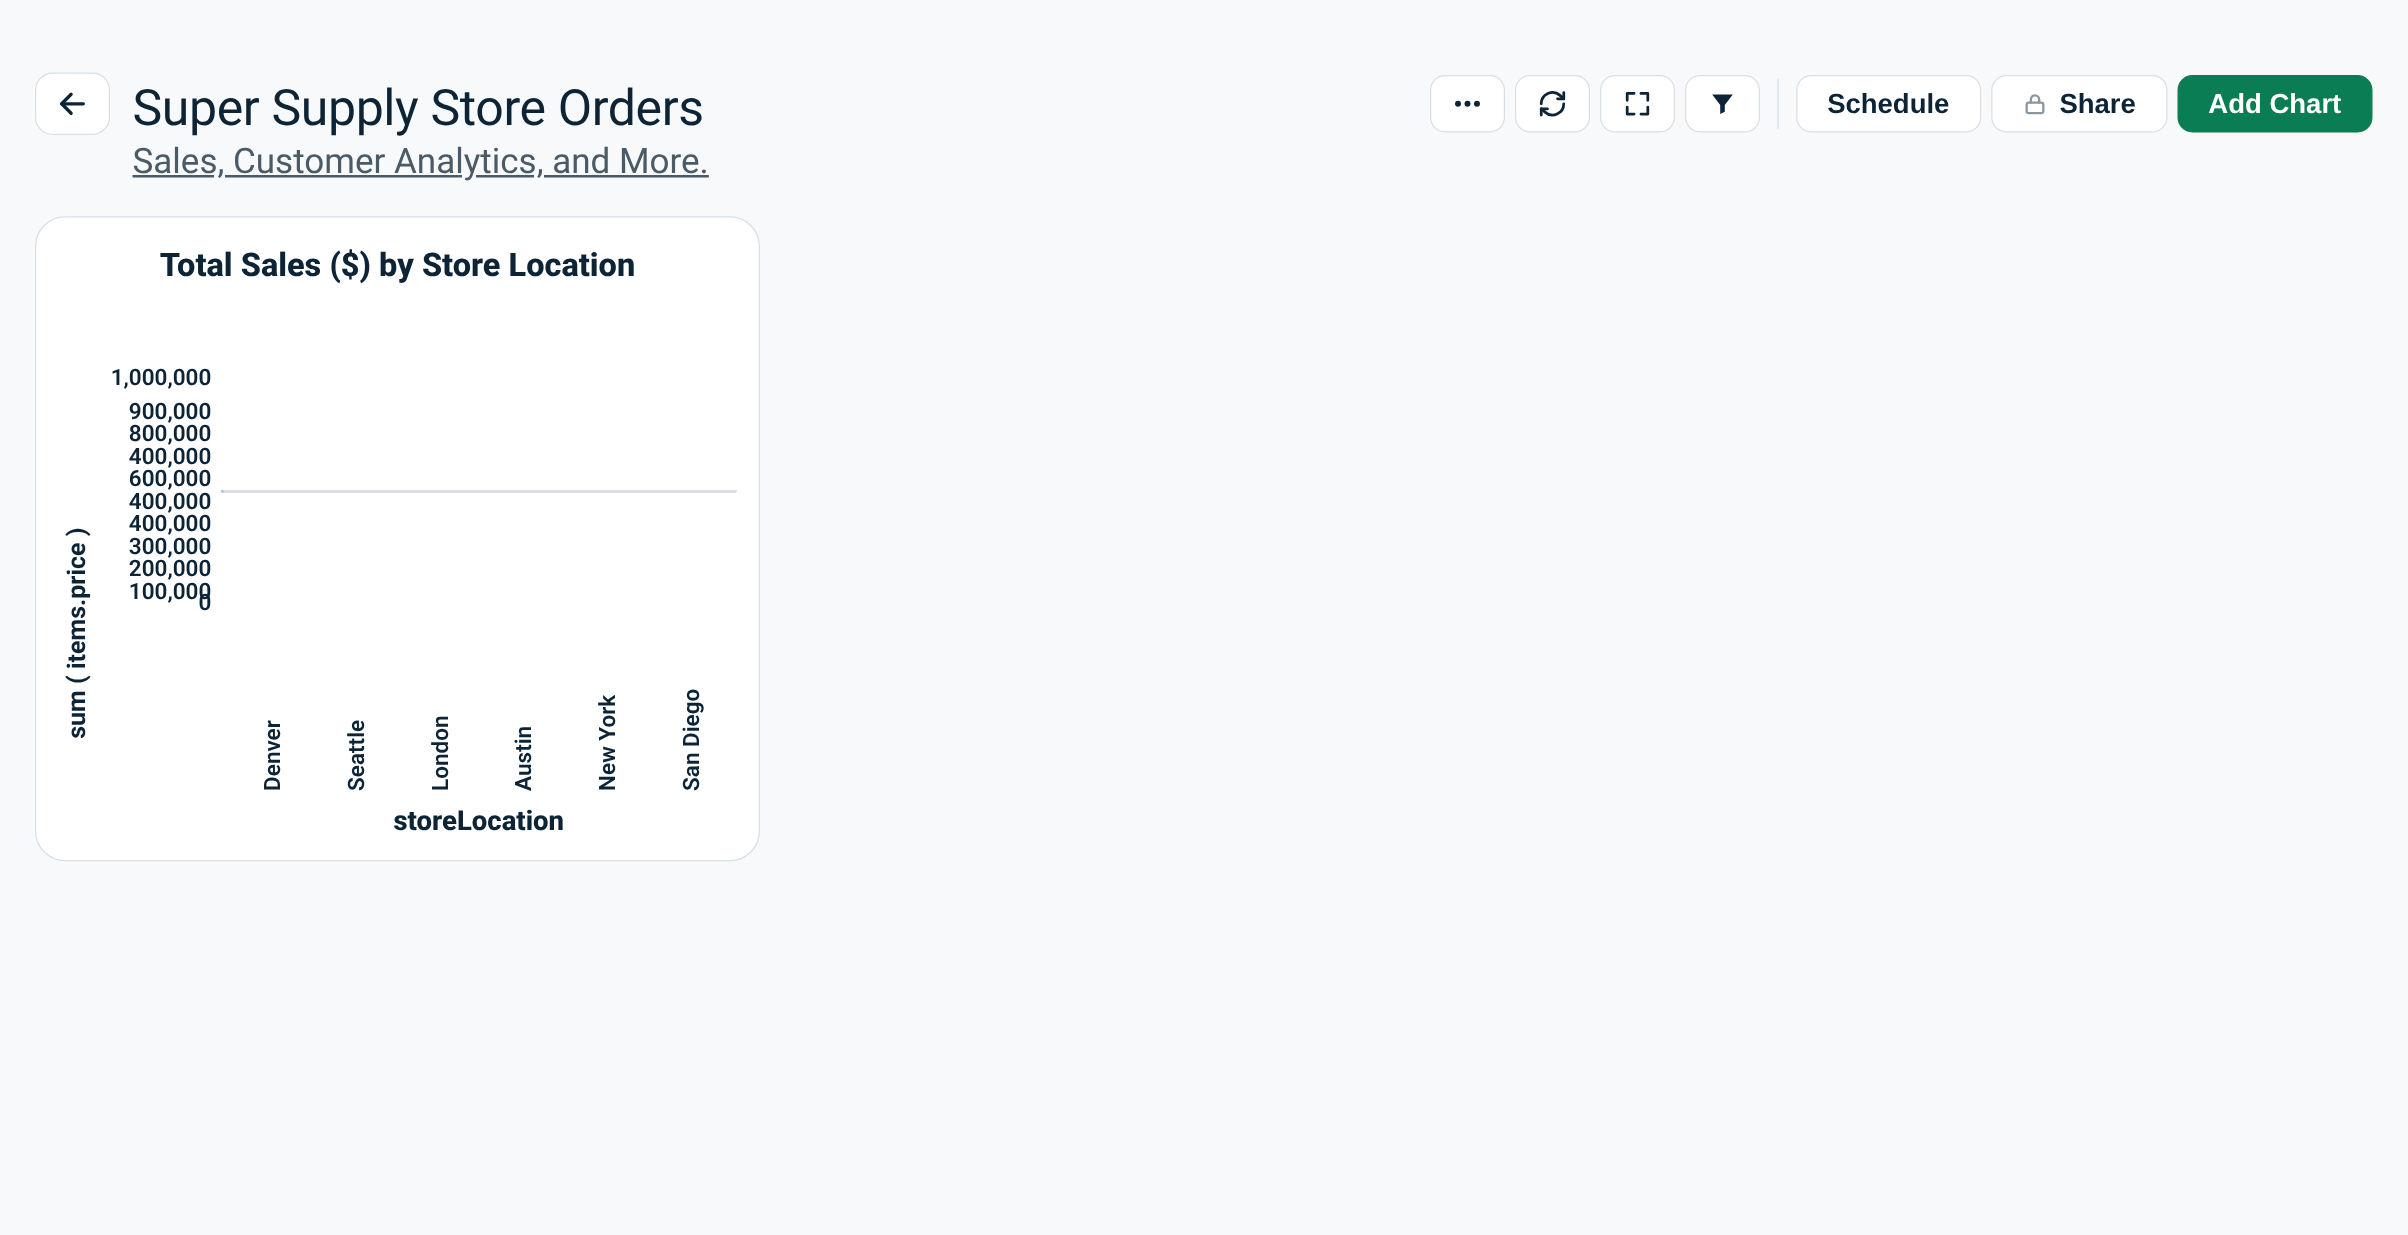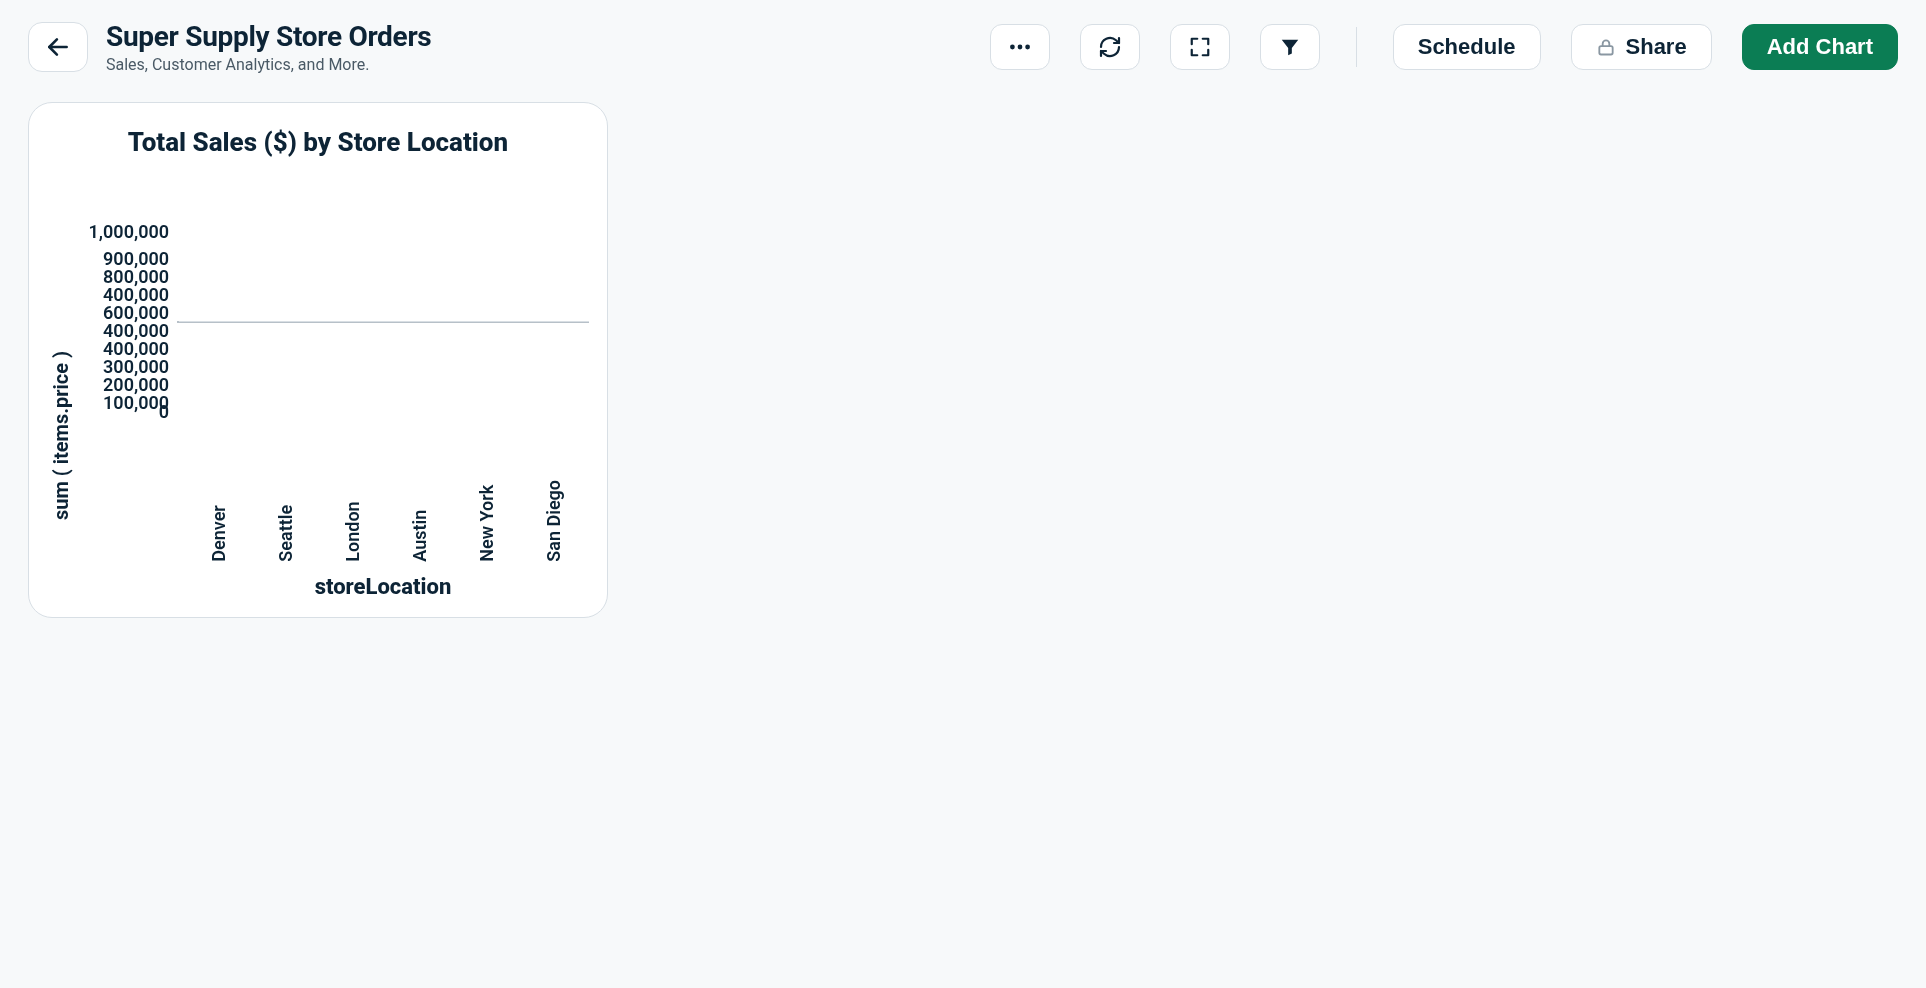--- a/index.html
+++ b/index.html
@@ -18,26 +18,26 @@
 
   
   .header{
     display:flex;align-items:center;padding:20px 28px 4px 28px;gap:18px;
   }
   .back-btn{
     width:60px;height:50px;border:1.5px solid var(--border);border-radius:14px;
     background:#fff;display:flex;align-items:center;justify-content:center;cursor:pointer;
   }
   .title-block{display:flex;flex-direction:column;gap:2px;}
-  .title{font-size:28px;font-weight:700;letter-spacing:-.3px;}
-  .subtitle{font-size:16px;color:var(--ink-soft);}
+  .title{font-size:40px;font-weight:400;letter-spacing:-.3px;margin-top:43px;}
+  .subtitle{font-size:28px;color:var(--ink-soft);text-decoration:underline;}
 
   .spacer{flex:1;}
 
-  .toolbar{display:flex;align-items:center;gap:30px;}
+  .toolbar{display:flex;align-items:center;gap:8px;}
   .icon-btn{
     width:60px;height:46px;border:1.5px solid var(--border);border-radius:12px;background:#fff;
     display:flex;align-items:center;justify-content:center;cursor:pointer;
   }
   .vsep{width:1px;height:40px;background:var(--border);margin:0 6px;}
   .pill-btn{
     height:46px;padding:0 24px;border:1.5px solid var(--border);border-radius:12px;background:#fff;
     display:flex;align-items:center;gap:10px;cursor:pointer;font-size:22px;font-weight:600;color:var(--ink);
   }
   .pill-btn.primary{background:var(--accent);border-color:var(--accent);color:var(--accent-ink);}

